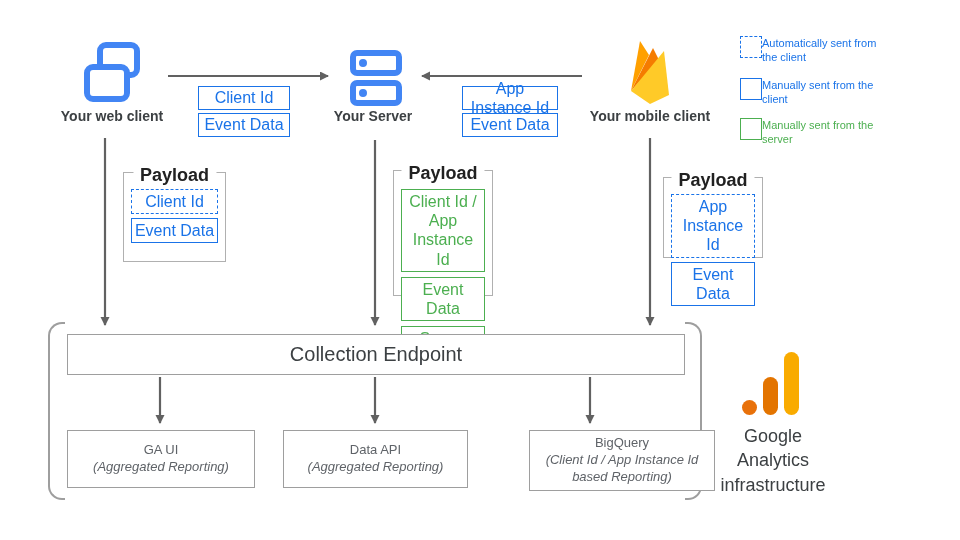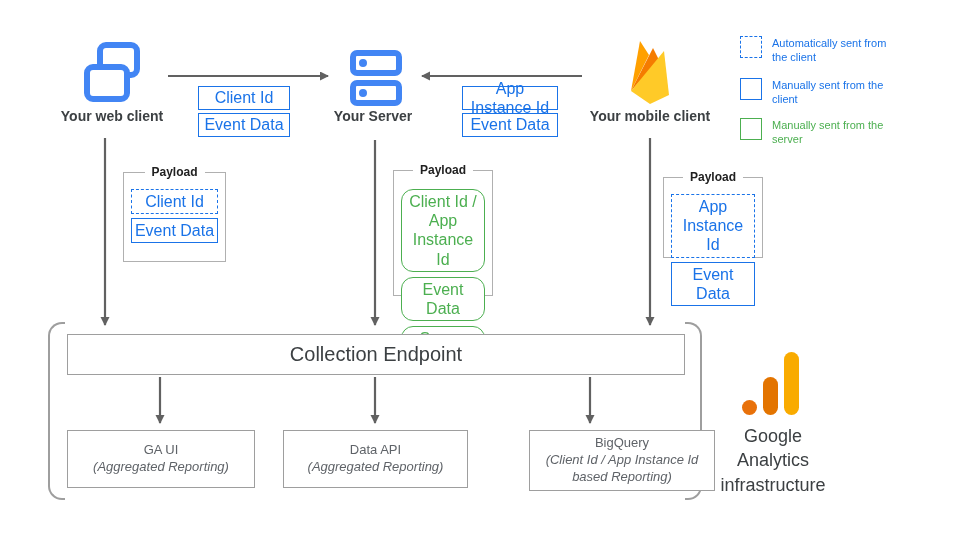--- a/index.html
+++ b/index.html
@@ -34,37 +34,37 @@
   
   .firebase{position:absolute; left:622px; top:38px;}
   .fb-left{fill:var(--firebase-amber,#FFA000);}
   .fb-mid{fill:var(--firebase-orange,#F57C00);}
   .fb-main{fill:var(--firebase-yellow,#FFCA28);}
 
   
   .chip{display:flex; align-items:center; justify-content:center; text-align:center; background:#fff;
         border:1.5px solid var(--blue); color:var(--blue); font-size:16px; font-weight:500; line-height:1.2; padding:2px;}
   .chip.dashed{border-style:dashed;}
-  .chip.green{border-color:var(--green); color:var(--green);border-radius:12px;}
+  .chip.green{border-color:var(--green); color:var(--green);}
   .chipstack{position:absolute; display:flex; flex-direction:column; gap:3px;}
   .chipstack .chip{height:24px;}
   #chips-web{left:198px; top:86px; width:92px;}
   #chips-mobile{left:462px; top:86px; width:96px;}
 
   
-  .legend-row{position:absolute; left:740px; display:flex; gap:10px; align-items:flex-start; width:180px;}
+  .legend-row{position:absolute; left:740px; display:flex; align-items:flex-start; width:180px;}
   .swatch{width:22px; height:22px; background:#fff; border:1.5px solid var(--blue); flex:none;}
   .swatch.dashed{border-style:dashed;}
   .swatch.green{border-color:var(--green);}
   .legend-text{font-size:11px; line-height:1.3; color:var(--blue); width:120px;}
   .legend-text.green{color:var(--green);}
 
   
   .payload{position:absolute; border:1px solid var(--payload-gray); background:#fff;}
-  .payload .ptitle{position:absolute; top:-8px; left:50%; transform:translateX(-50%); background:#fff; padding:0 7px; font-size:12px; font-weight:700; color:#212121; white-space:nowrap;}
+  .payload .ptitle{position:absolute; top:-8px; left:50%; transform:translateX(-50%); background:#fff; padding:0 7px; font-size:18px; font-weight:700; color:#212121; white-space:nowrap;}
   .payload .items{display:flex; flex-direction:column; gap:4px; padding:16px 7px 0;}
   .payload .chip{min-height:24px;}
   #payload-web{left:123px; top:172px; width:103px; height:90px;}
   #payload-server{left:393px; top:170px; width:100px; height:126px;}
   #payload-server .items{padding-top:18px; gap:5px;}
   #payload-mobile{left:663px; top:177px; width:100px; height:81px;}
 
   
   .bracket{position:absolute; top:322px; height:178px; width:17px;}
   .bracket.left{left:48px; border:2px solid var(--border-gray); border-right:none; border-radius:14px 0 0 14px;}

